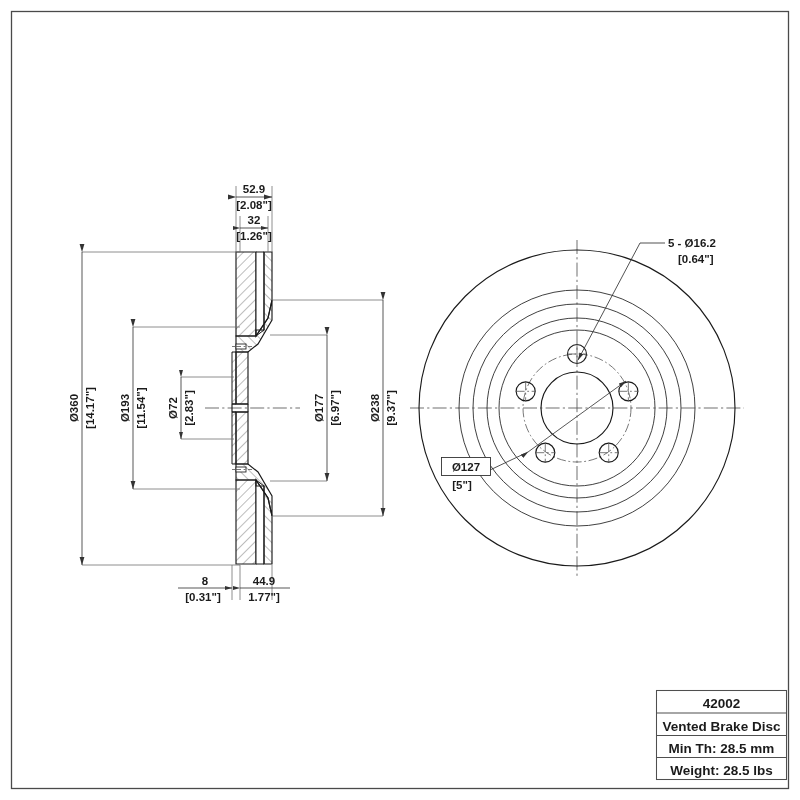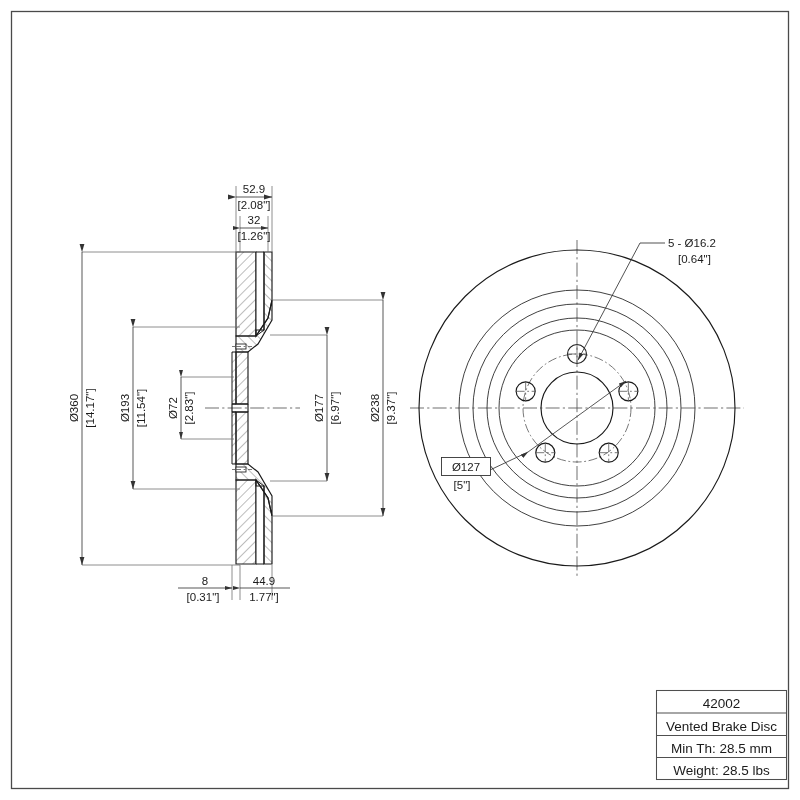--- a/index.html
+++ b/index.html
@@ -12,20 +12,21 @@
     height: 800px;
     font-family: "Liberation Sans", sans-serif;
     position: relative;
     overflow: hidden;
   }
   #drawing-root {
     position: absolute;
     left: 0; top: 0;
     width: 800px;
     height: 800px;
+    font-weight: bold;
   }
   svg#cad {
     position: absolute;
     left: 0; top: 0;
     width: 800px;
     height: 800px;
     display: block;
   }
   .dimtext {
     font-family: "Liberation Sans", sans-serif;

